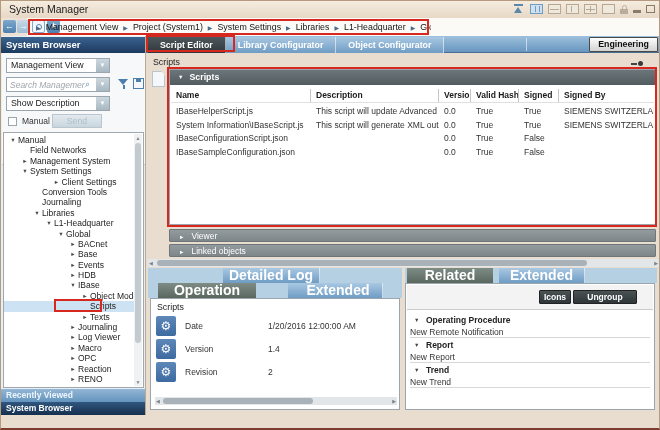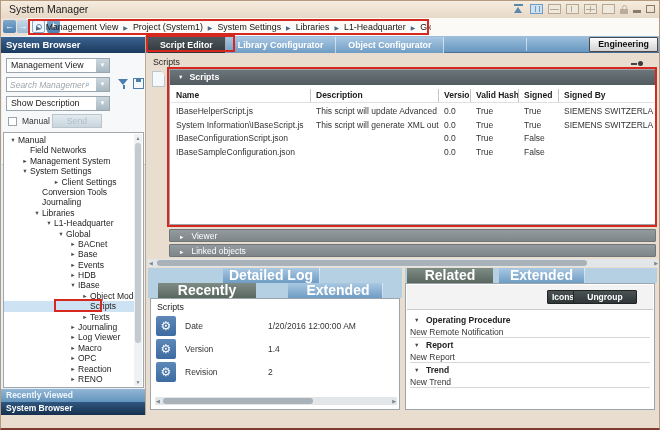--- a/index.html
+++ b/index.html
@@ -151,21 +151,21 @@
 
   
   #br-panel { position:absolute; left:259px; top:215px; width:252px; height:144px; }
   #br-row { position:absolute; left:0; top:0; width:252px; height:15px; background:#b5cfe3; }
   #tab-related { left:2px; top:0; width:86px; }
   #tab-extended { left:94px; top:0; width:86px; }
   #br-content { position:absolute; left:0; top:15px; width:250px; height:127px; background:#fff; border:1px solid #9aa5ad; }
   #br-btnstrip { position:absolute; left:1px; right:1px; top:1px; height:25px; background:#f3f3f3; border-bottom:1px solid #c9ccce; }
   .dk-btn { position:absolute; top:5px; height:14px; background:linear-gradient(#4a5254,#2e3638); color:#fff;
             font-size:8.5px; font-weight:bold; text-align:center; line-height:13px; border:1px solid #222; border-radius:1px; }
-  #btn-icons { right:74px; width:32px; }
+  #btn-icons { right:82px; width:32px; }
   #btn-ungroup { right:16px; width:64px; }
   #sections { position:absolute; left:4px; right:4px; top:30px; }
   .sec-head { display:flex; align-items:center; height:12px; }
   .sec-head .arr { font-size:5.5px; color:#444; width:16px; text-align:left; padding-left:4px; }
   .sec-title { font-size:8.5px; font-weight:bold; color:#222; }
   .sec-item { font-size:8.5px; color:#333; height:12px; line-height:12px; border-bottom:1px solid #d5d8da; margin-bottom:1px; }
 
   
   #statusbar { position:absolute; left:0; top:414px; width:660px; height:15px; background:#e9ddd0;
                border-top:1px solid #c4b09a; font-size:9px; color:#222; line-height:14px; padding-left:6px; }
@@ -452,21 +452,21 @@
       <span class="ar" style="left:1px;">◀</span>
       <div class="thumb"></div>
       <span class="ar" style="right:1px;">▶</span>
     </div>
 
     <div id="bl-panel">
       <div id="bl-row1">
         <div class="sub-tab sub-blue" id="tab-detailed-log">Detailed Log</div>
       </div>
       <div id="bl-row2">
-        <div class="sub-tab sub-sage" id="tab-operation">Recently</div>
+        <div class="sub-tab sub-sage" id="tab-operation">Operation</div>
         <div class="sub-tab sub-blue" id="tab-ext-operation">Extended Operation</div>
       </div>
       <div id="bl-content">
         <span id="bl-title">Scripts</span>
         <div id="props">
             <div class="prop-row">
               <div class="gear-ico">⚙</div>
               <span class="prop-label">Date</span>
               <span class="prop-value">1/20/2016 12:00:00 AM</span>
             </div>

